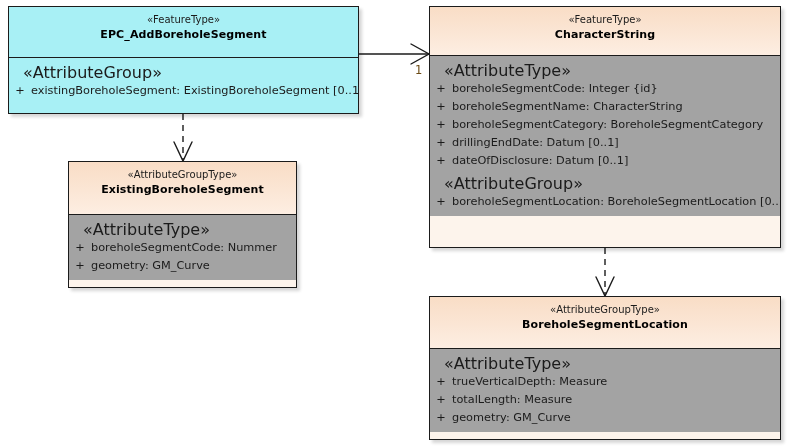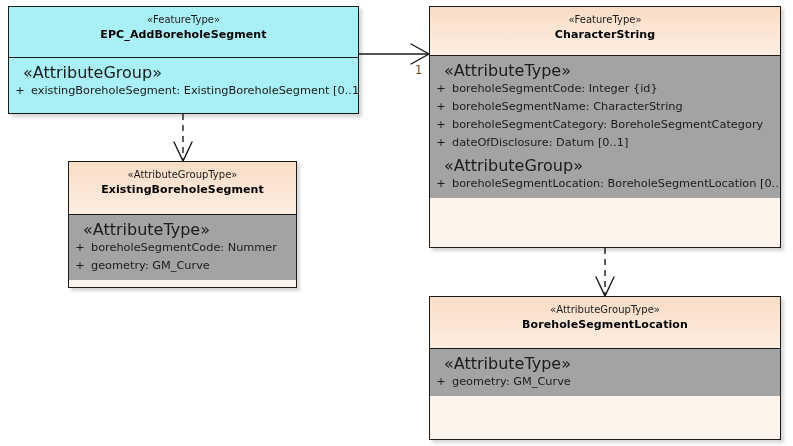--- a/index.html
+++ b/index.html
@@ -185,20 +185,23 @@
       <div class="attr-row">
         <span class="attr-vis">+</span><span class="attr-text">boreholeSegmentCode: Integer {id}</span>
       </div>
       <div class="attr-row">
         <span class="attr-vis">+</span><span class="attr-text">boreholeSegmentName: CharacterString</span>
       </div>
       <div class="attr-row">
         <span class="attr-vis">+</span><span class="attr-text">boreholeSegmentCategory: BoreholeSegmentCategory</span>
       </div>
       <div class="attr-row">
+        <span class="attr-vis">+</span><span class="attr-text">drillingEndDate: Datum [0..1]</span>
+      </div>
+      <div class="attr-row">
         <span class="attr-vis">+</span><span class="attr-text">dateOfDisclosure: Datum [0..1]</span>
       </div>
 
       <div class="grp-stereotype" style="margin-top:5px;">«AttributeGroup»</div>
 
       <div class="attr-row">
         <span class="attr-vis">+</span><span class="attr-text">boreholeSegmentLocation: BoreholeSegmentLocation [0..1]</span>
       </div>
     </div>
   </div>
@@ -226,18 +229,24 @@
 
     <div class="uml-header" style="height:52px;">
       <div class="stereotype">«AttributeGroupType»</div>
       <div class="classname">BoreholeSegmentLocation</div>
     </div>
 
     <div class="uml-body">
       <div class="grp-stereotype">«AttributeType»</div>
 
       <div class="attr-row">
+        <span class="attr-vis">+</span><span class="attr-text">trueVerticalDepth: Measure</span>
+      </div>
+      <div class="attr-row">
+        <span class="attr-vis">+</span><span class="attr-text">totalLength: Measure</span>
+      </div>
+      <div class="attr-row">
         <span class="attr-vis">+</span><span class="attr-text">geometry: GM_Curve</span>
       </div>
     </div>
   </div>
 
 </div>
 
 </body></html>

